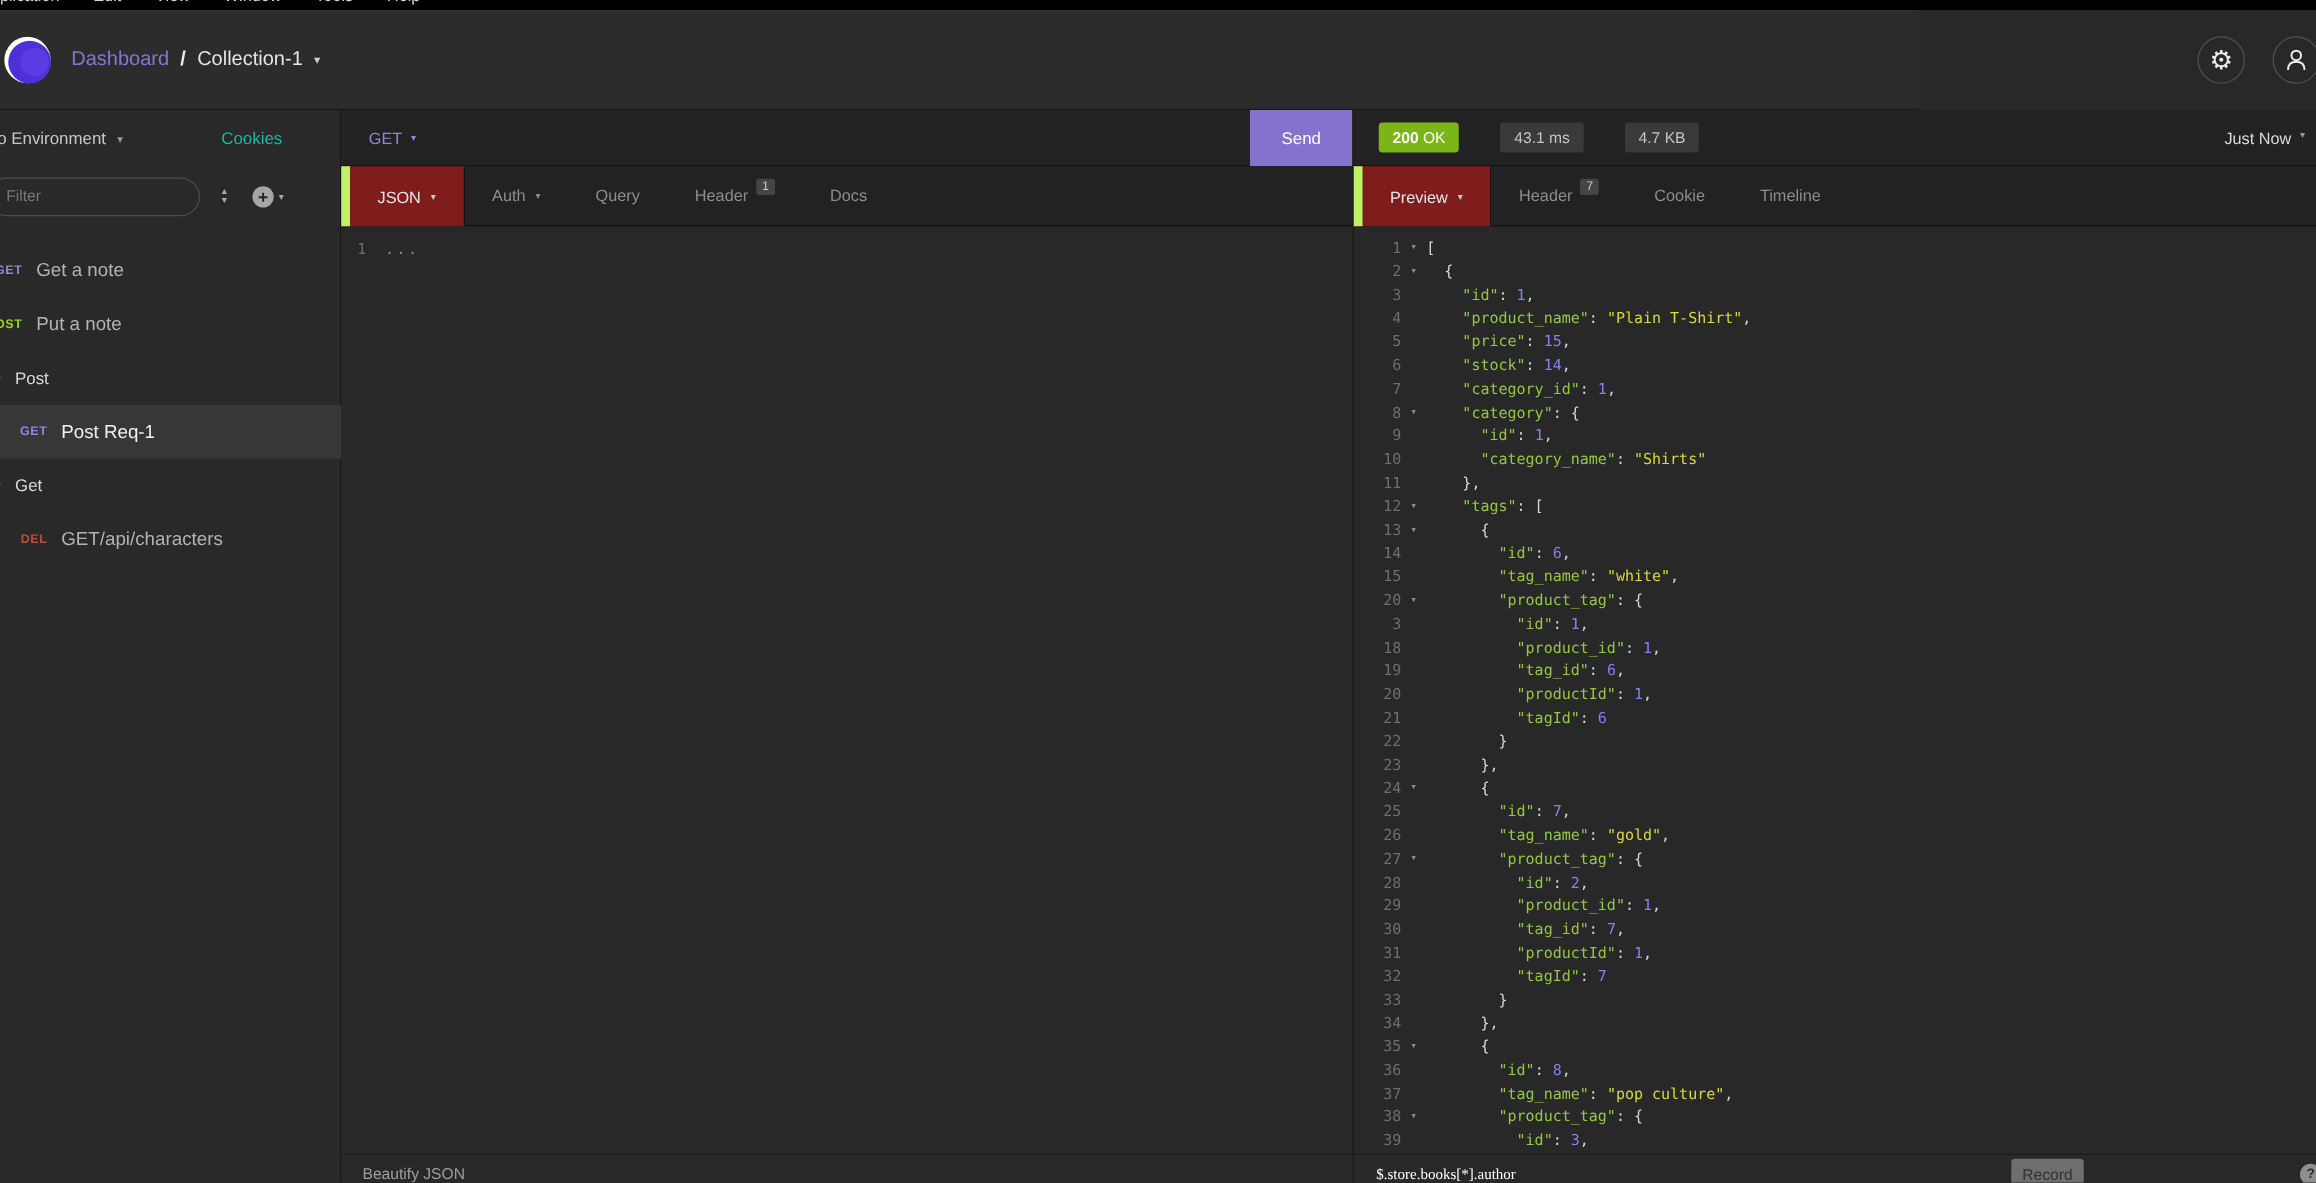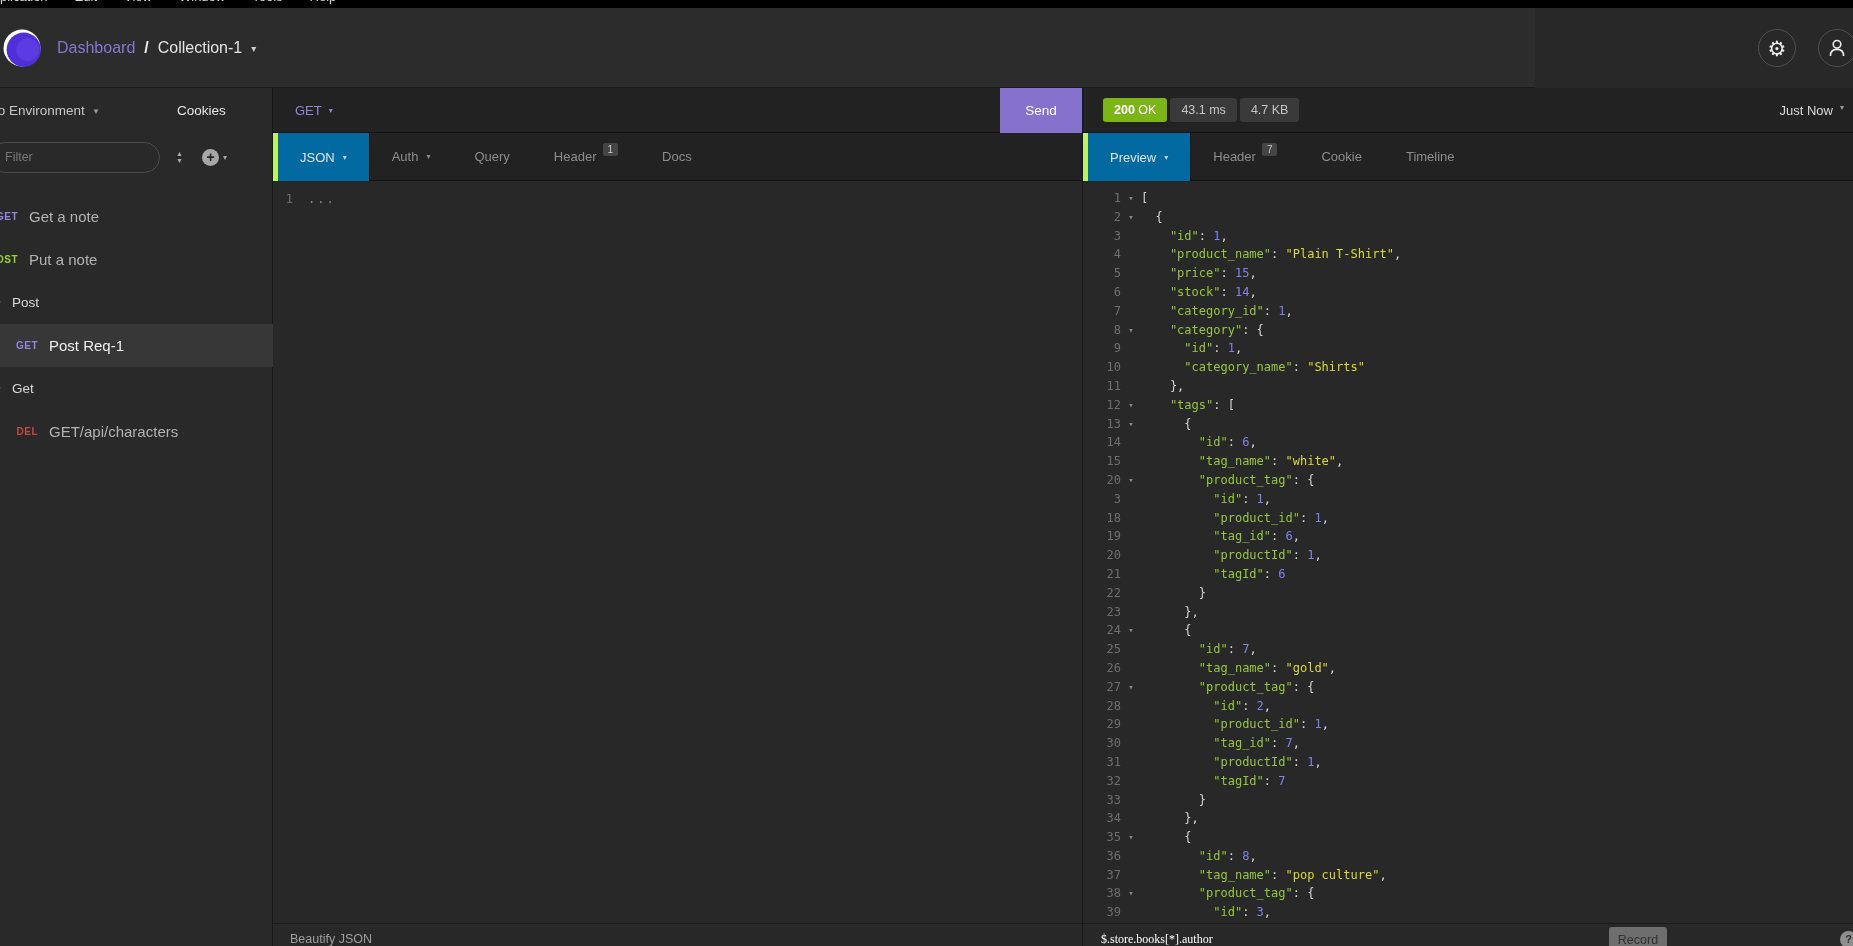--- a/index.html
+++ b/index.html
@@ -33,21 +33,21 @@
   .pane-mid { position:absolute; left:273px; top:88px; width:809px; height:858px;
     background:#292828; }
   .pane-right { position:absolute; left:1082px; top:88px; width:771px; height:858px;
     background:#292828; border-left:1px solid #181717; }
 
   
   .env-row { position:relative; height:45px; display:flex; align-items:center; }
   .env-dd { margin-left:-12px; display:flex; align-items:center; color:#c7c7c7;
     font-size:13.5px; }
   .env-caret { color:#9a9a9a; font-size:9px; margin-left:9px; }
-  .cookies-link { position:absolute; left:177px; color:#e5e5e5; font-size:13.5px; }
+  .cookies-link { position:absolute; left:177px; color:#14b8a6; font-size:13.5px; }
   .filter-row { position:relative; height:48px; display:flex; align-items:center; }
   .filter-input { position:absolute; left:-10px; width:170px; height:31px;
     border:1px solid #4c4b4b; border-radius:16px; background:transparent; color:#cccccc;
     font-size:12.5px; padding:0 14px; outline:none; font-family:"Liberation Sans",sans-serif; }
   .filter-input::placeholder { color:#787878; }
   .sort-btn { position:absolute; left:176px; display:flex; flex-direction:column;
     align-items:center; color:#ababab; font-size:7px; line-height:7px; cursor:pointer; }
   .add-btn { position:absolute; left:202px; display:flex; align-items:center; cursor:pointer; }
   .add-circle { width:17px; height:17px; border-radius:50%; background:#a6a6a6; color:#262525;
     font-size:14px; font-weight:bold; line-height:16px; text-align:center; }
@@ -65,21 +65,21 @@
   .f-caret { color:#b5b5b5; font-size:9px; width:12px; }
   .f-name { color:#dadada; font-size:13.5px; margin-left:4px; }
 
   
   .topstrip { position:relative; height:45px; background:#232222;
     border-bottom:1px solid #141313; display:flex; align-items:center; }
   .tabs { position:relative; height:48px; background:#232222;
     border-bottom:1px solid #141313; display:flex; align-items:stretch; }
   .tab { display:flex; align-items:center; padding:0 22px; font-size:13px; color:#8d8d8d;
     cursor:pointer; white-space:nowrap; }
-  .tab.active { background:#0369a1; color:#e6e6e6; border-left:5px solid #bef264;
+  .tab.active { background:#7f1d1d; color:#e6e6e6; border-left:7px solid #bef264;
     border-right:1px solid #141313; margin-bottom:-1px; }
   .tab-caret { font-size:8px; margin-left:8px; color:#8d8d8d; }
   .tab.active .tab-caret { color:#cccccc; }
   .tab-badge { background:#464545; color:#c9c9c9; font-size:10px; padding:1px 5px;
     border-radius:2px; margin-left:6px; transform:translateY(-7px); }
 
   
   .url-method { display:flex; align-items:center; margin-left:22px; color:#9185dd;
     font-size:13px; cursor:pointer; }
   .url-method .mcaret { font-size:8px; margin-left:7px; }
@@ -94,21 +94,21 @@
   .editor-dots { margin-left:15px; color:#8c8c8c; letter-spacing:2px; }
   .bottom-bar { position:absolute; left:0; bottom:0; width:100%; height:23px;
     background:#292828; border-top:1px solid #1c1b1b; overflow:hidden; }
   .beautify { position:absolute; left:17px; top:8px; color:#9e9e9e; font-size:12.5px;
     cursor:pointer; white-space:nowrap; }
 
   
   .badge { border-radius:3px; padding:5px 11px; font-size:12.5px; white-space:nowrap; }
   .badge-status { background:#7cb518; color:#ffffff; margin-left:20px; }
   .badge-status b { font-weight:bold; }
-  .badge-gray { background:#3b3a3a; color:#c5c5c5; margin-left:3px; }
+  .badge-gray { background:#3b3a3a; color:#c5c5c5; margin-left:33px; }
   .just-now { position:absolute; right:9px; display:flex; align-items:flex-start; color:#d9d9d9;
     font-size:13px; cursor:pointer; }
   .jn-caret { font-size:8px; color:#9a9a9a; margin-left:7px; }
 
   .viewer { padding-top:8px; font-family:"DejaVu Sans Mono",monospace; font-size:12px; }
   .code-line { display:flex; height:18.8px; line-height:18.8px; white-space:pre; }
   .ln { width:38px; flex:none; text-align:right; color:#6e6e6e; }
   .fold { width:20px; flex:none; text-align:center; color:#8a8a8a; font-size:9px; }
   .tk-key { color:#94c740; } .tk-pun { color:#d6d6d6; }
   .tk-num { color:#7e84ee; } .tk-str { color:#d9d937; }

